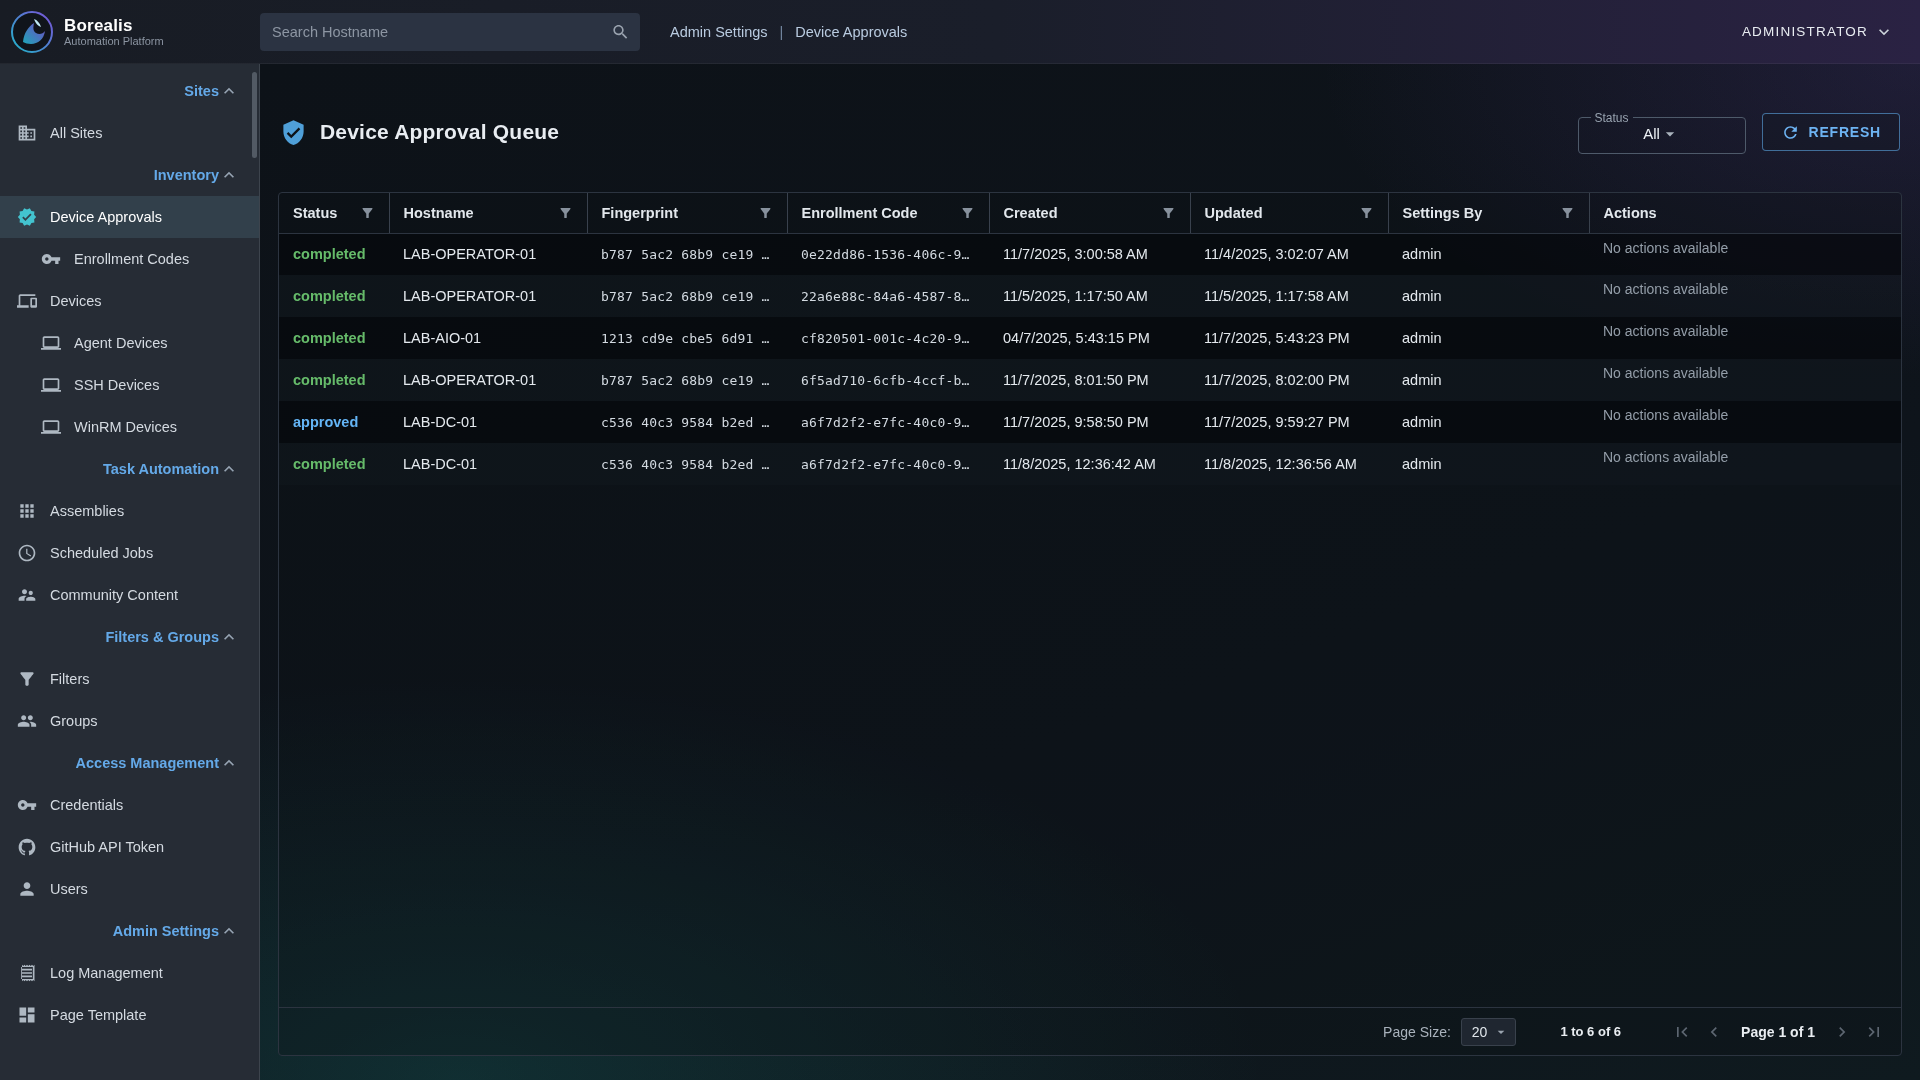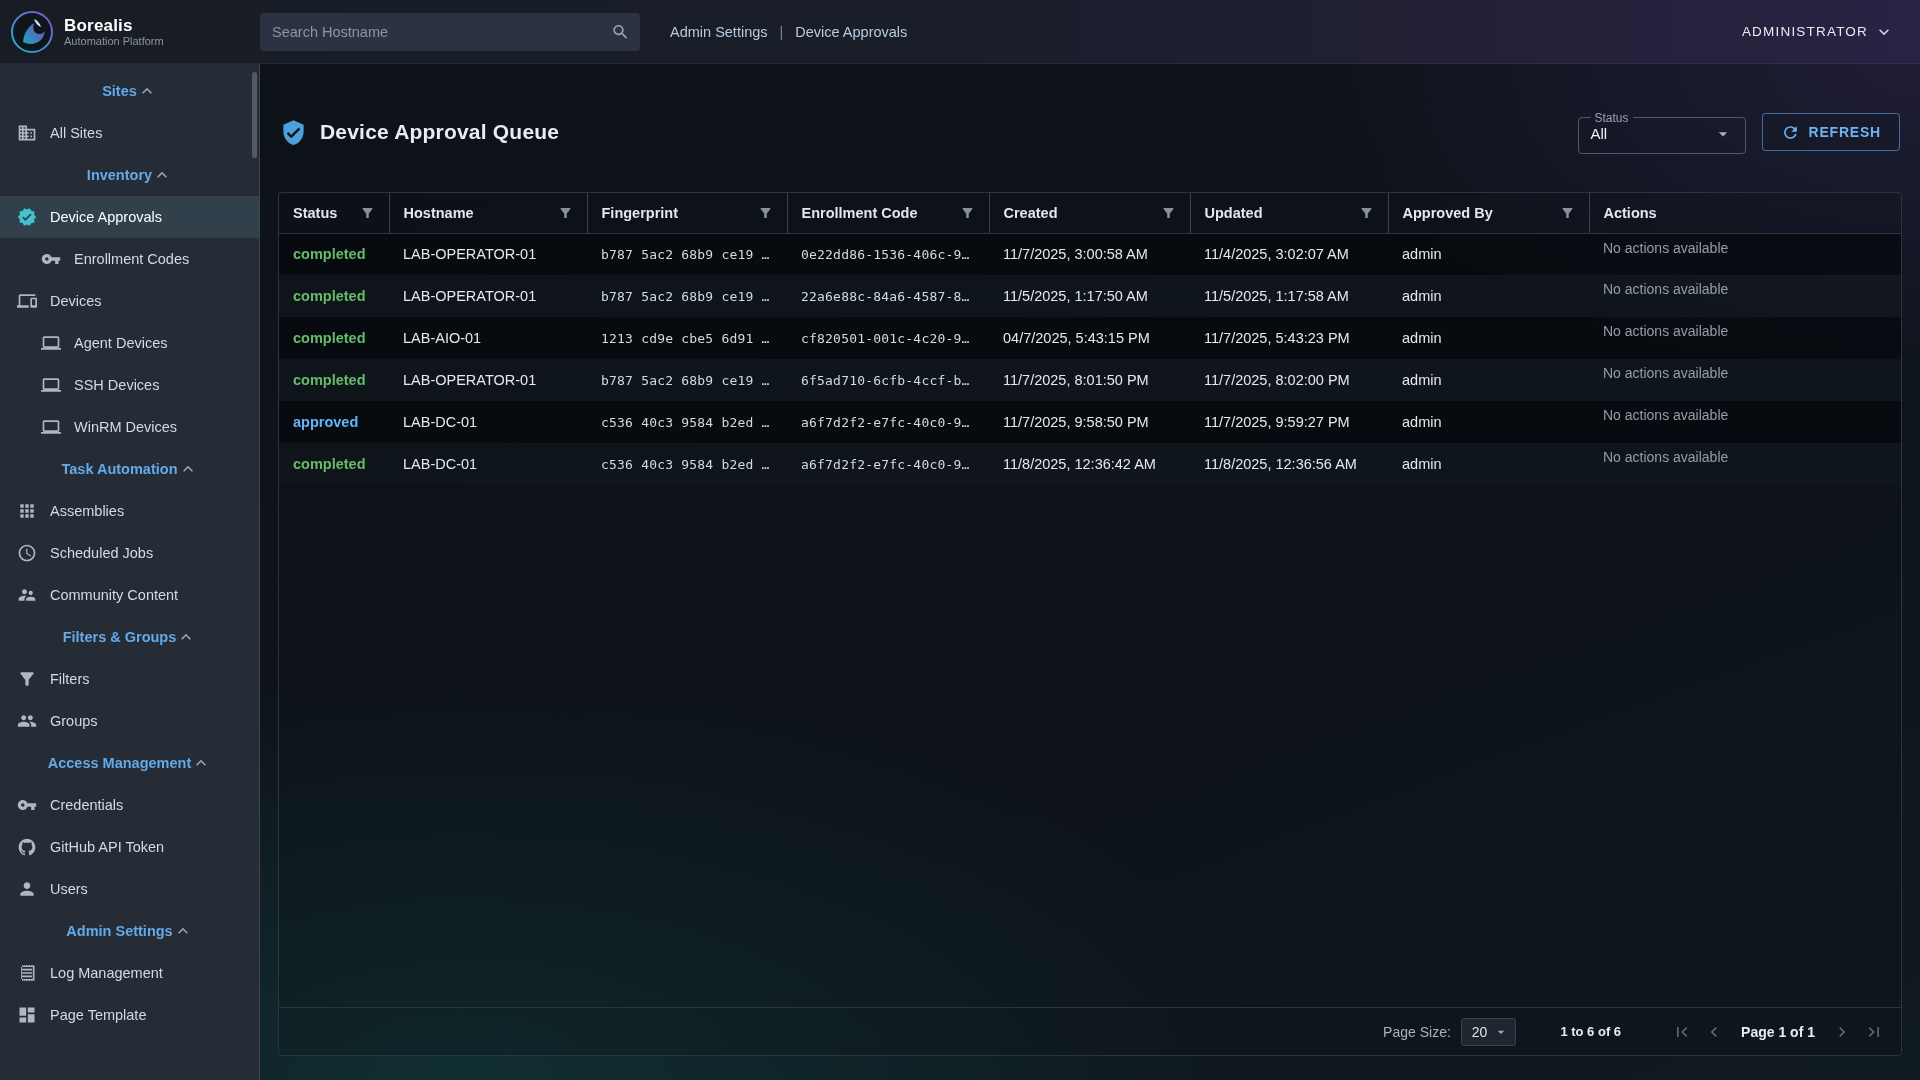--- a/index.html
+++ b/index.html
@@ -27,21 +27,21 @@
   .user-menu{display:flex;align-items:center;gap:6px;margin-right:26px;background:none;border:none;
     color:#e8ecf1;font-family:inherit;font-size:13.5px;font-weight:500;letter-spacing:1.2px;cursor:pointer}
   .user-menu svg{width:20px;height:20px;color:#ccd3da}
 
   
   .body{flex:1;display:flex;min-height:0}
 
   
   .sidebar{width:260px;flex:none;background:#262c35;border-right:1px solid #3d444d;position:relative;
     padding-top:6px;overflow:hidden}
-  .sb-section{height:42px;display:flex;align-items:center;justify-content:center;padding:0 14px;cursor:pointer}
+  .sb-section{height:42px;display:flex;align-items:center;justify-content:flex-end;padding:0 20px;cursor:pointer}
   .sb-section-label{color:#64a9e8;font-size:14.5px;font-weight:700}
   .sb-chevron{width:20px;height:20px;color:#96a3b2;flex:none}
   .sb-item{height:42px;display:flex;align-items:center;gap:13px;padding-left:17px;font-size:14.5px;color:#d4dae1;cursor:pointer}
   .sb-item svg{width:20px;height:20px;color:#aeb8c2;flex:none}
   .sb-item.indent{padding-left:41px}
   .sb-item.selected{background:#32404b;color:#fff;font-weight:500}
   .sb-item.selected svg{color:#43c3cf}
   .sb-scroll{position:absolute;top:8px;right:2px;width:5px;height:86px;border-radius:3px;background:#525a64}
 
   
@@ -50,21 +50,21 @@
       radial-gradient(1000px 520px at 100% 0%,rgba(96,66,158,.22),transparent 60%),
       radial-gradient(1300px 650px at 12% 100%,rgba(26,148,138,.20),transparent 62%),
       linear-gradient(160deg,#0d1218 0%,#0e141b 60%,#0f1a1f 100%)}
   .page-header{height:120px;flex:none;display:flex;align-items:center;justify-content:space-between;padding:0 2px}
   .title-wrap{display:flex;align-items:center;gap:13px}
   .title-wrap svg{width:27px;height:27px;color:#4f9fd8}
   h1{font-size:21px;font-weight:700;color:#e9edf2;letter-spacing:.2px}
   .header-actions{display:flex;align-items:center;gap:16px}
   fieldset.status-select{width:168px;border:1px solid #4e5a6a;border-radius:4px;padding:0 12px 9px;cursor:pointer}
   fieldset.status-select legend{font-size:12px;color:#98a3b0;padding:0 4px}
-  .sel-row{display:flex;align-items:center;justify-content:space-between;font-size:15px;color:#eef2f6;margin-top:-1px}
+  .sel-row{display:flex;align-items:center;justify-content:center;font-size:15px;color:#eef2f6;margin-top:-1px}
   .sel-row svg{width:20px;height:20px;color:#aab3bd}
   .refresh-btn{display:flex;align-items:center;gap:9px;height:38px;padding:0 18px;border:1px solid rgba(100,181,246,.55);
     border-radius:4px;background:rgba(16,22,30,.3);color:#6db3f2;font-family:inherit;font-size:14px;font-weight:600;
     letter-spacing:.8px;cursor:pointer}
   .refresh-btn svg{width:19px;height:19px}
 
   
   .grid-card{flex:1;display:flex;flex-direction:column;border:1px solid #2c3440;border-radius:4px;
     margin-bottom:16px;min-height:0;background:rgba(10,14,19,.25)}
   table{width:100%;border-collapse:collapse;table-layout:fixed}
@@ -335,21 +335,21 @@
                   </svg></th>
                 <th><span>Enrollment Code</span><svg viewBox="0 0 24 24" class="funnel">
                     <path d="M4.25 5.61C6.27 8.2 10 13 10 13v6c0 .55.45 1 1 1h2c.55 0 1-.45 1-1v-6s3.72-4.8 5.74-7.39c.51-.66.04-1.61-.79-1.61H5.04c-.83 0-1.3.95-.79 1.61z" fill="currentColor"></path>
                   </svg></th>
                 <th><span>Created</span><svg viewBox="0 0 24 24" class="funnel">
                     <path d="M4.25 5.61C6.27 8.2 10 13 10 13v6c0 .55.45 1 1 1h2c.55 0 1-.45 1-1v-6s3.72-4.8 5.74-7.39c.51-.66.04-1.61-.79-1.61H5.04c-.83 0-1.3.95-.79 1.61z" fill="currentColor"></path>
                   </svg></th>
                 <th><span>Updated</span><svg viewBox="0 0 24 24" class="funnel">
                     <path d="M4.25 5.61C6.27 8.2 10 13 10 13v6c0 .55.45 1 1 1h2c.55 0 1-.45 1-1v-6s3.72-4.8 5.74-7.39c.51-.66.04-1.61-.79-1.61H5.04c-.83 0-1.3.95-.79 1.61z" fill="currentColor"></path>
                   </svg></th>
-                <th><span>Approved By</span><svg viewBox="0 0 24 24" class="funnel">
+                <th><span>Settings By</span><svg viewBox="0 0 24 24" class="funnel">
                     <path d="M4.25 5.61C6.27 8.2 10 13 10 13v6c0 .55.45 1 1 1h2c.55 0 1-.45 1-1v-6s3.72-4.8 5.74-7.39c.51-.66.04-1.61-.79-1.61H5.04c-.83 0-1.3.95-.79 1.61z" fill="currentColor"></path>
                   </svg></th>
                 <th><span>Actions</span></th>
               </tr>
             </thead>
           <tbody id="grid-body">
               <tr>
                 <td class="status" style="color: rgb(102, 187, 106);">completed</td>
                 <td>LAB-OPERATOR-01</td>
                 <td class="mono">b787 5ac2 68b9 ce19 …</td>

